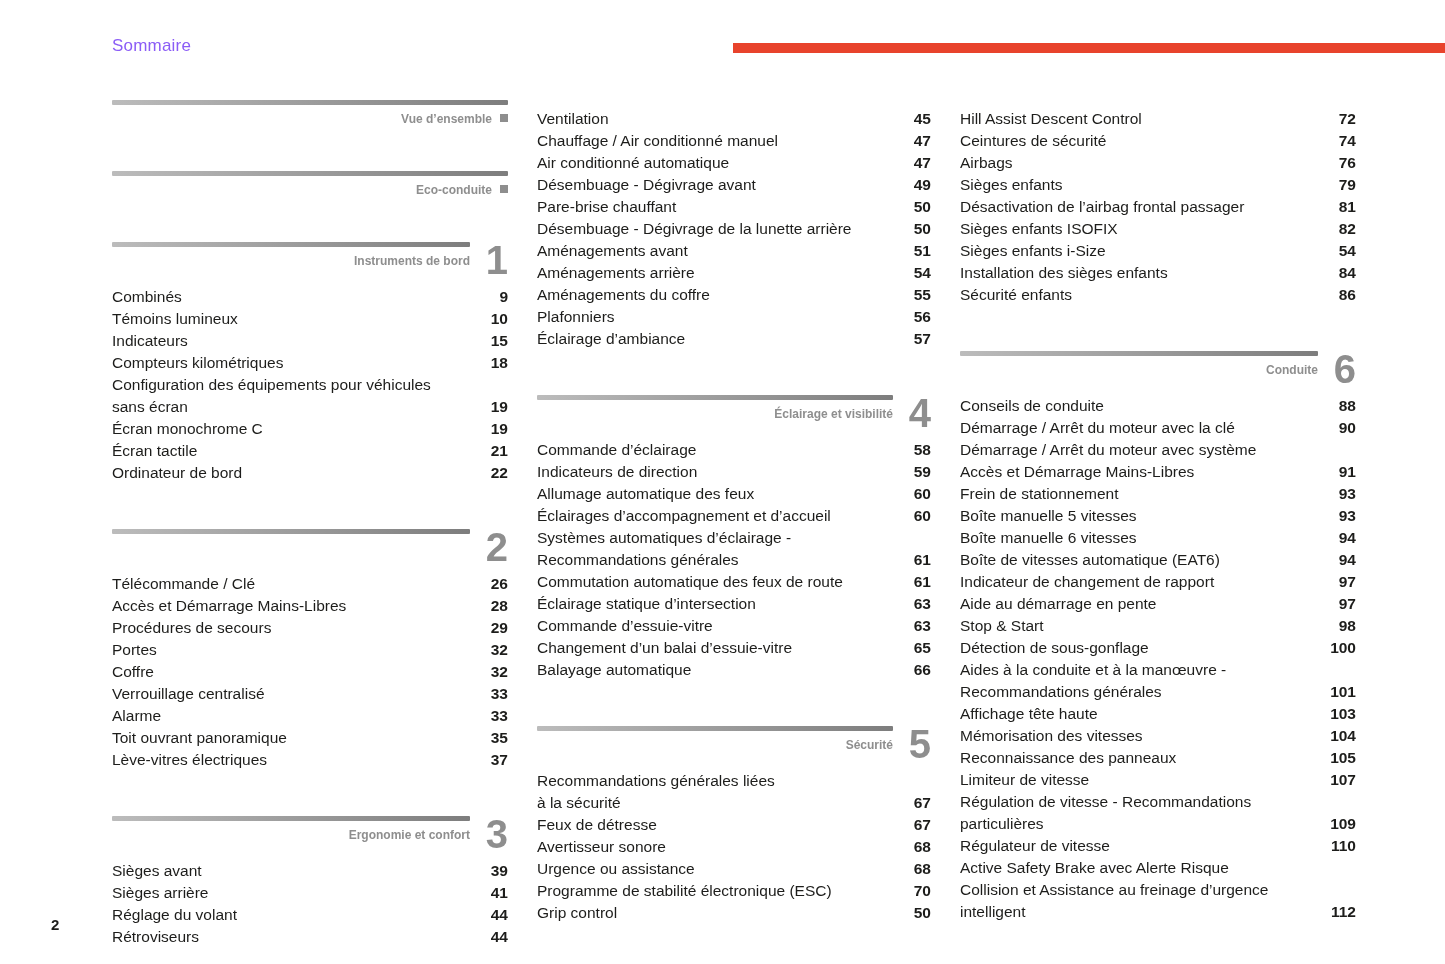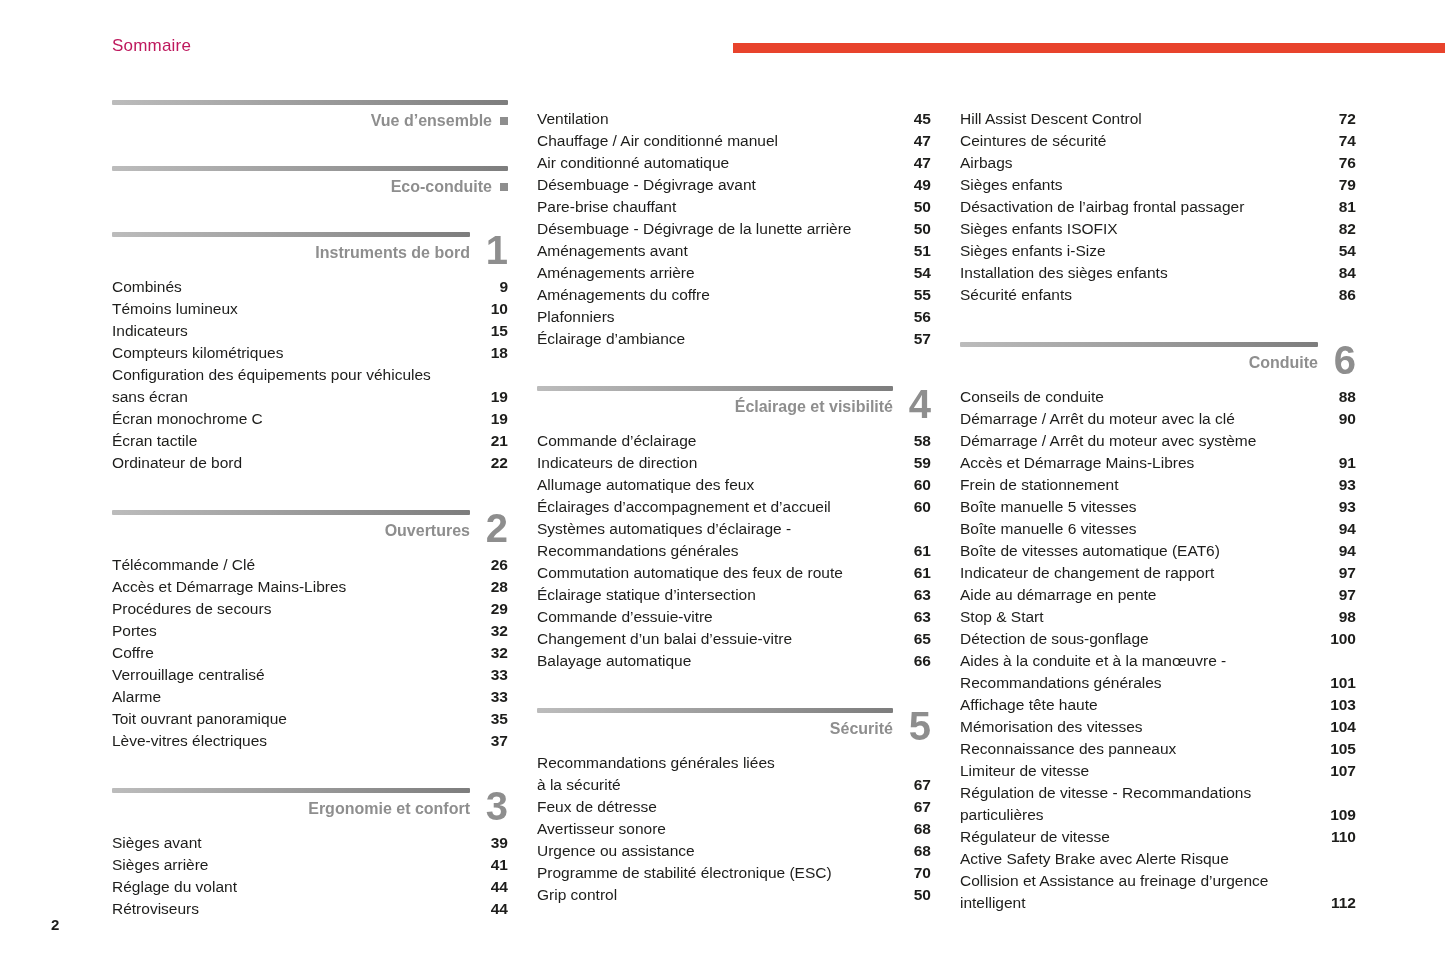--- a/index.html
+++ b/index.html
@@ -1,31 +1,31 @@
 <!DOCTYPE html>
 <html style="--accent-red: #e8432c; --section-gray: #8e8e8e;"><head>
 <meta charset="utf-8">
 <style>
   html,body{margin:0;padding:0}
   body{
     width:1445px;height:964px;position:relative;background:#ffffff;overflow:hidden;
     font-family:"Liberation Sans","DejaVu Sans",sans-serif;color:#1d1d1b;
   }
-  .header-label{position:absolute;left:112px;top:36px;font-size:17px;color:#be185d;letter-spacing:.2px}
+  .header-label{position:absolute;left:112px;top:36px;font-size:17px;color:#8b5cf6;letter-spacing:.2px}
   .red-bar{position:absolute;left:733px;right:0;top:43px;height:10px;background:var(--accent-red,#e8432c)}
   .page-number{position:absolute;left:51px;top:916px;font-size:15px;font-weight:bold;color:#1d1d1b}
   .col{position:absolute}
   .toc-entry{display:flex;justify-content:space-between;align-items:flex-end;font-size:15.5px;line-height:22px}
   .toc-entry-label{white-space:pre-line}
   .toc-entry-page{font-weight:bold;margin-left:12px;white-space:nowrap}
-  .section{display:flex;align-items:flex-start;margin-top:36px;margin-bottom:8px}
+  .section{display:flex;align-items:flex-start;margin-top:45px;margin-bottom:8px}
   .col > .section:first-child{margin-top:0}
   .section-main{flex:1;min-width:0}
   .section-bar{height:5px;background:linear-gradient(90deg,#bcbcbc,#7d7d7d);border-radius:1px}
-  .section-title{margin-top:7px;text-align:right;font-size:16px;font-weight:bold;color:var(--section-gray,#8e8e8e)}
+  .section-title{margin-top:7px;text-align:right;font-size:12px;font-weight:bold;color:var(--section-gray,#8e8e8e)}
   .section-number{width:30px;margin-left:8px;text-align:right;font-size:40px;line-height:36px;font-weight:bold;color:var(--section-gray,#8e8e8e)}
   .marker{display:inline-block;width:8px;height:8px;background:var(--section-gray,#8e8e8e);margin-left:8px;position:relative;top:-1px}
 </style>
 </head>
 <body>
 
 <div class="header-label">Sommaire</div>
 <div class="red-bar"></div>
 <div class="page-number">2</div>
 
@@ -78,21 +78,20 @@
       <span class="toc-entry-label">Écran tactile</span>
       <span class="toc-entry-page">21</span>
     </div>
     <div class="toc-entry">
       <span class="toc-entry-label">Ordinateur de bord</span>
       <span class="toc-entry-page">22</span>
     </div>
     <div class="section">
       <div class="section-main">
         <div class="section-bar"></div>
-        <div class="section-title">Ouvertures</div>
       </div>
       <div class="section-number">2</div>
     </div>
     <div class="toc-entry">
       <span class="toc-entry-label">Télécommande / Clé</span>
       <span class="toc-entry-page">26</span>
     </div>
     <div class="toc-entry">
       <span class="toc-entry-label">Accès et Démarrage Mains-Libres</span>
       <span class="toc-entry-page">28</span>

